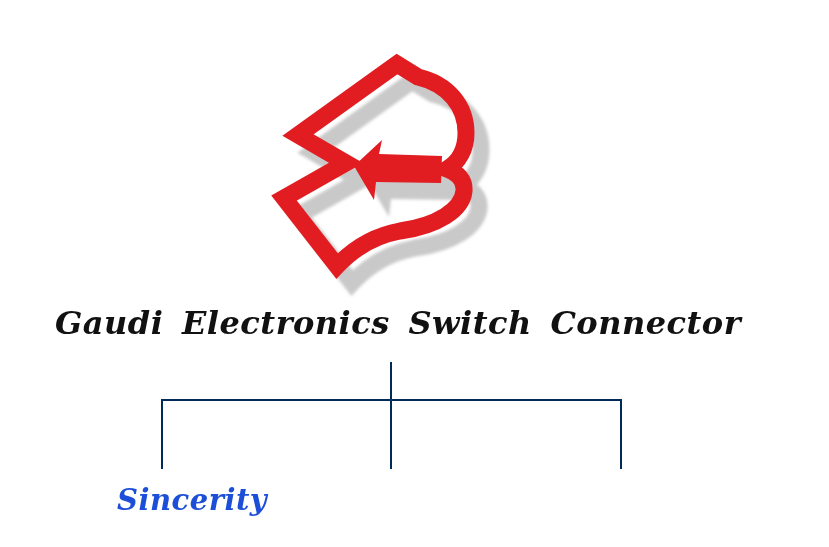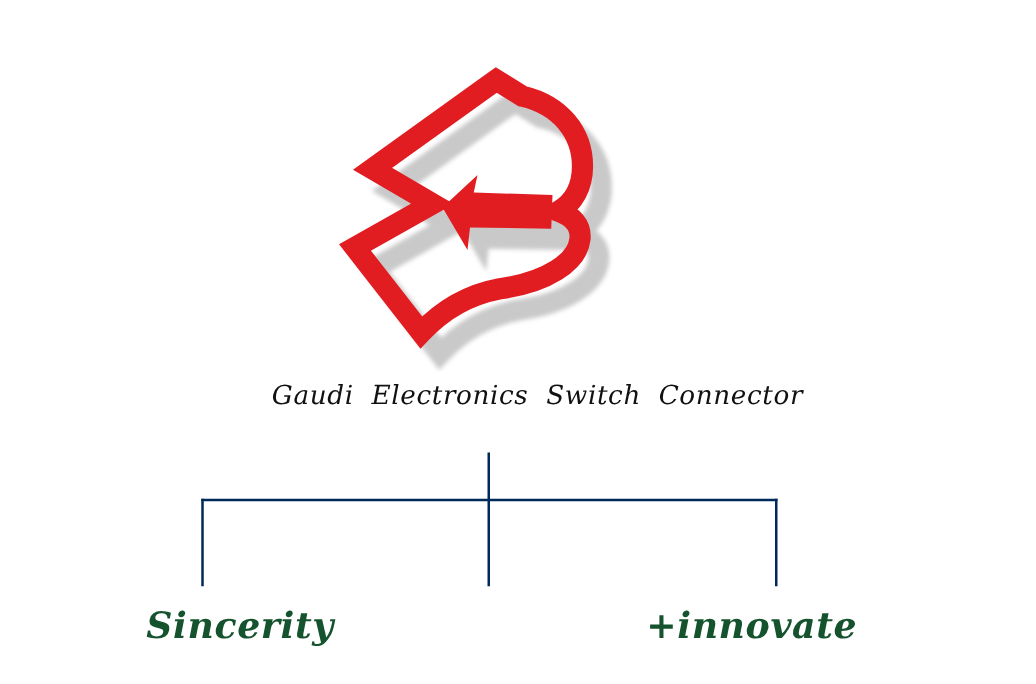--- a/index.html
+++ b/index.html
@@ -21,44 +21,43 @@
     top: 50px;
     width: 244px;
     height: 252px;
   }
   .brand-title {
     position: absolute;
     left: 0;
     top: 304px;
     width: 796px;
     text-align: center;
-    font-size: 21px;
-    font-weight: normal;
+    font-size: 32px;
+    font-weight: bold;
     font-style: italic;
     color: #111111;
     letter-spacing: 0.5px;
     word-spacing: 7px;
     white-space: nowrap;
-    padding-left: 32px;
   }
   .tree-line {
     position: absolute;
     background: var(--line-color, #002a5a);
   }
   .line-stem      { left: 390px; top: 362px; width: 2px;  height: 107px; }
   .line-horizontal{ left: 161px; top: 399px; width: 461px; height: 2px;  }
   .line-left      { left: 161px; top: 399px; width: 2px;  height: 70px;  }
   .line-right     { left: 620px; top: 399px; width: 2px;  height: 70px;  }
   .tree-label {
     position: absolute;
     top: 483px;
     font-size: 29px;
     font-weight: bold;
     font-style: italic;
-    color: #14532d;
+    color: #1d4ed8;
     letter-spacing: 0.5px;
     white-space: nowrap;
   }
   .label-0 { left: 117px; }
   .label-1 { left: 323px; }
   .label-2 { left: 517px; }
 </style>
 </head>
 <body>
 
@@ -95,15 +94,14 @@
   </div>
 
   <div class="brand-title">Gaudi Electronics Switch Connector</div>
 
   <div class="tree-line line-stem"></div>
   <div class="tree-line line-horizontal"></div>
   <div class="tree-line line-left"></div>
   <div class="tree-line line-right"></div>
 
   <div class="tree-label label-0">Sincerity</div>
-  <div class="tree-label label-2">+innovate</div>
 
 </div>
 
 </body></html>

